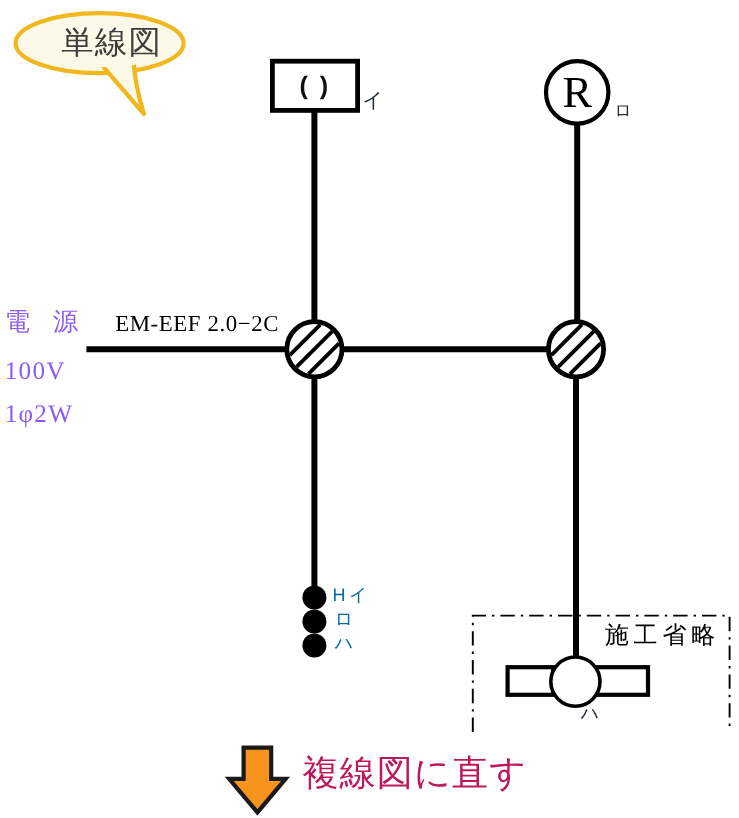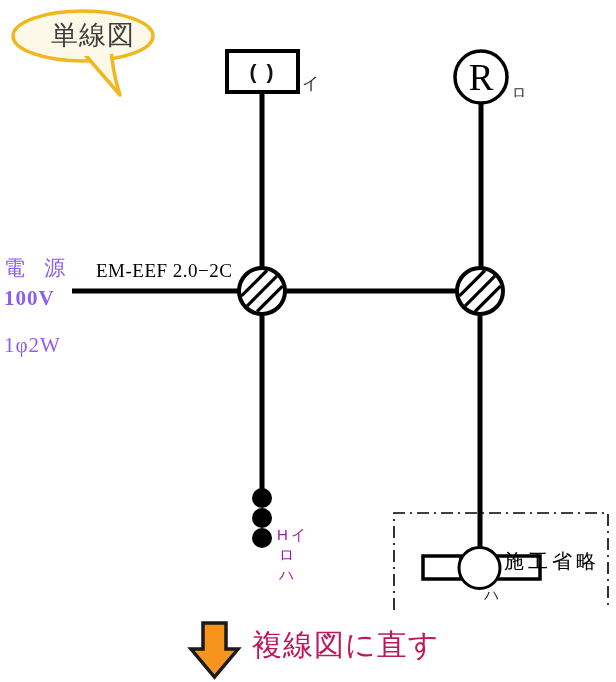--- a/index.html
+++ b/index.html
@@ -19,29 +19,29 @@
   .circuit-i{left:302px;top:75px;font-size:17px;}
   .circuit-ro{left:512px;top:85px;font-size:14px;}
   .circuit-ha{left:484px;top:587px;font-size:15px;}
   
   .r-letter{left:451px;top:57px;width:60px;height:40px;display:flex;align-items:center;justify-content:center;
     font-size:37px;color:#000;}
   
   .ps-line{left:4px;font-size:21px;color:#8b5cf6;}
   .ps-1{top:258px;letter-spacing:7px;}
   .ps-2{top:287px;letter-spacing:1px;margin-top:48px;}
-  .ps-3{top:288px;letter-spacing:1px;font-weight:bold;}
+  .ps-3{top:299px;letter-spacing:1px;}
   .cable-lbl{left:84px;top:261px;font-size:19px;color:#000;letter-spacing:0.5px;margin-left:12px;}
   
-  .sw-lbl{color:#a21caf;font-size:15px;letter-spacing:3px;margin-top:38px;}
+  .sw-lbl{color:#0369a1;font-size:15px;letter-spacing:3px;}
   .sw-0{left:277px;top:489px;}
   .sw-1{left:279px;top:509px;}
   .sw-2{left:279px;top:529px;}
   
-  .omitted-lbl{left:504px;top:551px;font-size:20px;color:#000;letter-spacing:4px;}
+  .omitted-lbl{left:504px;top:520px;font-size:20px;color:#000;letter-spacing:4px;}
   
   .caption-lbl{left:252px;top:630px;font-size:30px;color:#be185d;letter-spacing:1px;}
   svg{position:absolute;left:0;top:0;}
 </style>
 </head>
 <body>
 
 <div id="canvas">
 
   <svg width="616" height="682" viewBox="0 0 616 682">

